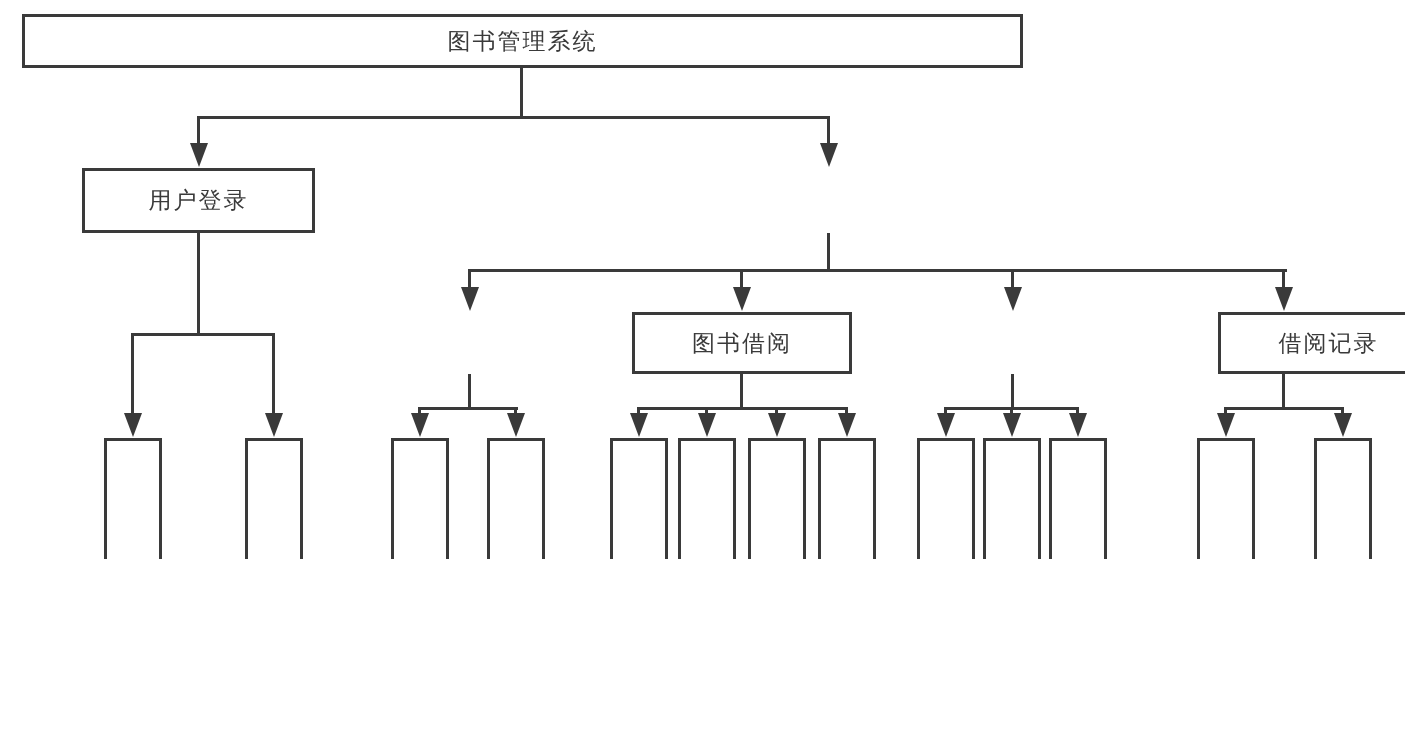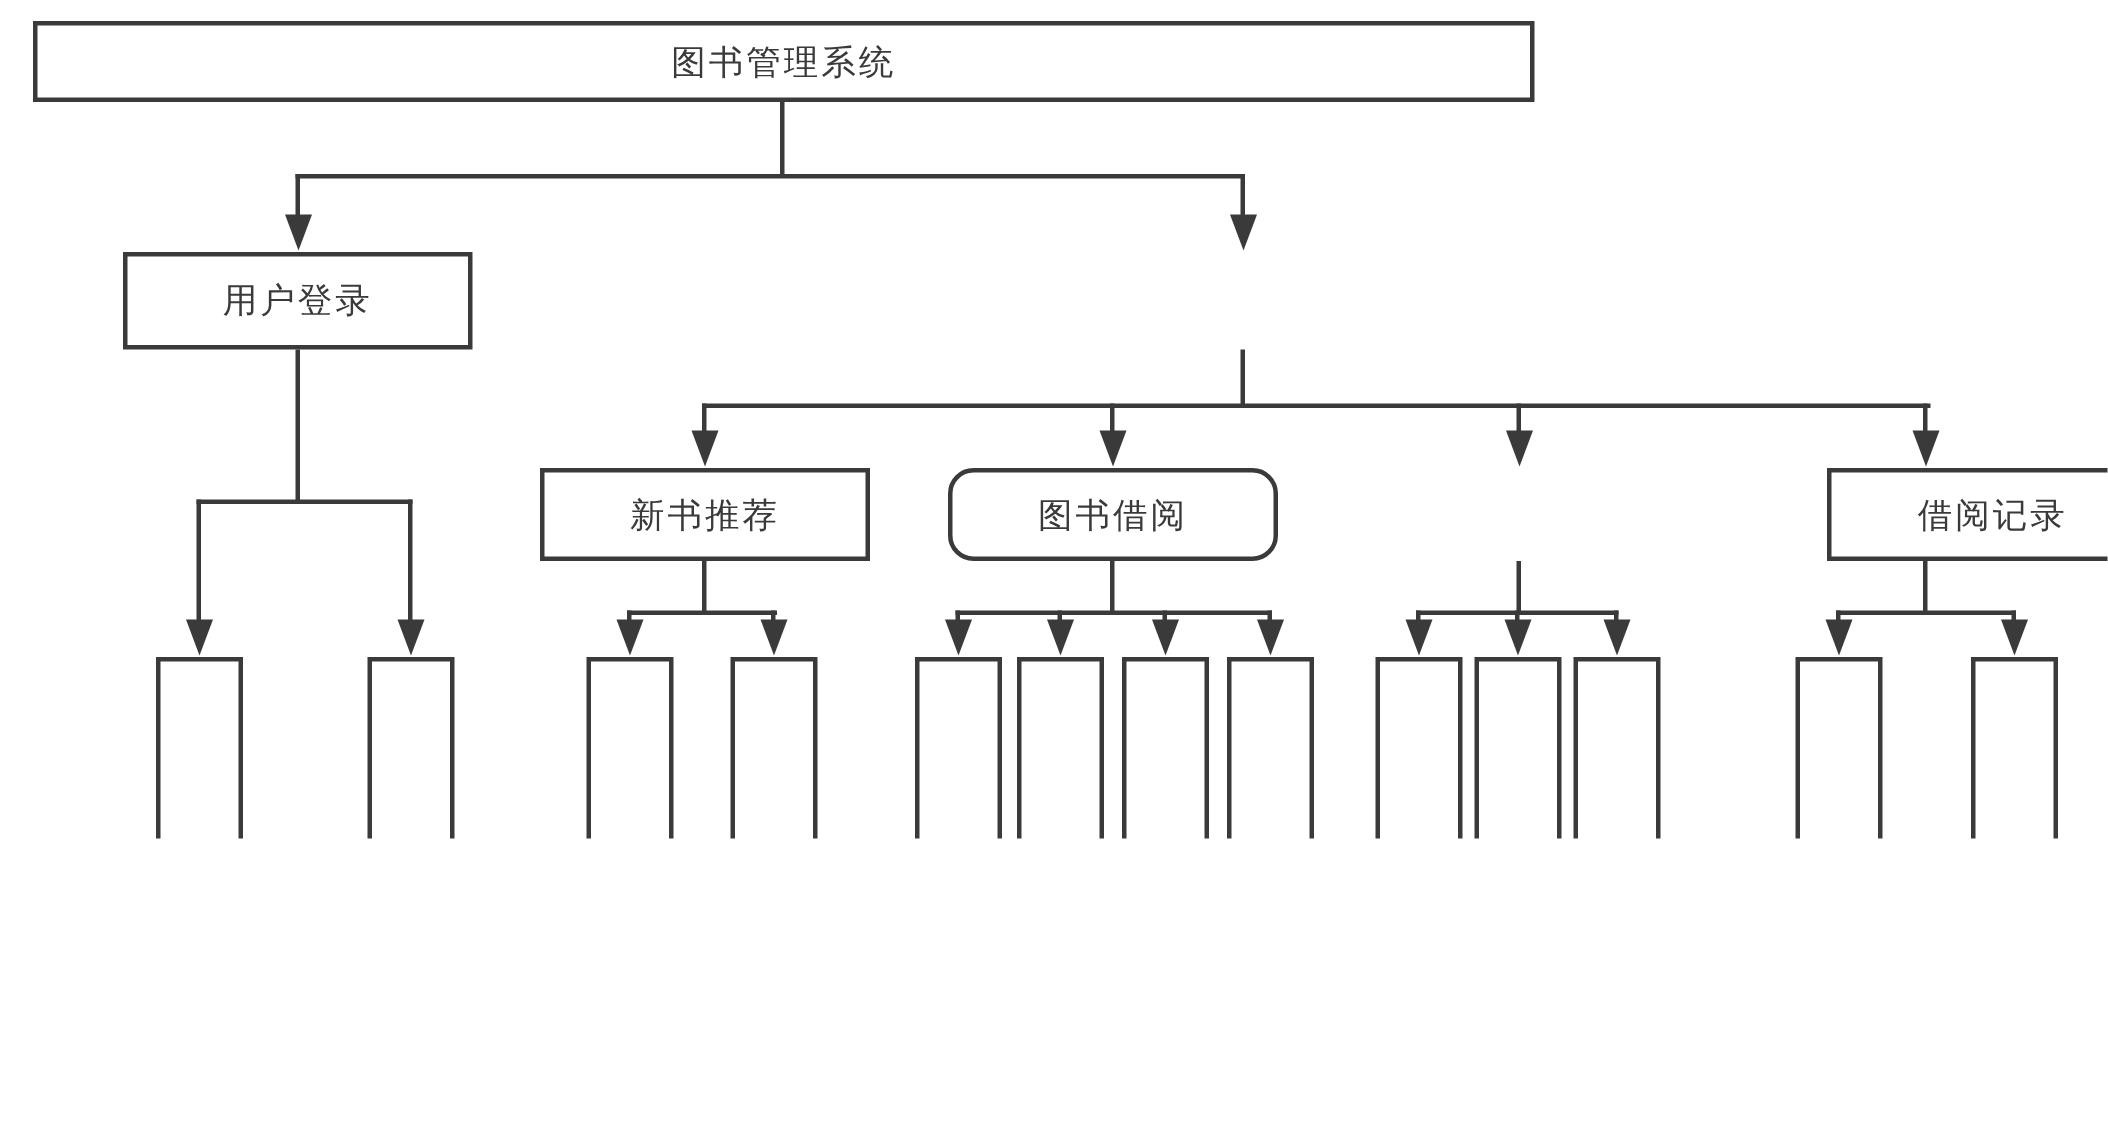--- a/index.html
+++ b/index.html
@@ -93,24 +93,21 @@
   <div class="hline" style="left:468px; top:269px; width:819px;"></div>
   <div class="vline" style="left:468px; top:269px; height:22px;"></div>
   <div class="arrow" style="left:461px; top:287px;"></div>
   <div class="vline" style="left:740px; top:269px; height:22px;"></div>
   <div class="arrow" style="left:733px; top:287px;"></div>
   <div class="vline" style="left:1011px; top:269px; height:22px;"></div>
   <div class="arrow" style="left:1004px; top:287px;"></div>
   <div class="vline" style="left:1282px; top:269px; height:22px;"></div>
   <div class="arrow" style="left:1275px; top:287px;"></div>
 
-  <div class="box h" style="left:360px; top:312px; width:220px; height:62px;">
-    <span>新书推荐</span>
-  </div>
-  <div class="box h" style="left:632px; top:312px; width:220px; height:62px;border-radius:17px;">
+  <div class="box h" style="left:632px; top:312px; width:220px; height:62px;">
     <span>图书借阅</span>
   </div>
   <div class="box h" style="left:1218px; top:312px; width:221px; height:62px;">
     <span>借阅记录</span>
   </div>
 
   <div class="vline" style="left:468px; top:374px; height:36px;"></div>
   <div class="hline" style="left:418px; top:407px; width:100px;"></div>
   <div class="vline" style="left:418px; top:407px; height:9px;"></div>
   <div class="arrow" style="left:411px; top:413px;"></div>

